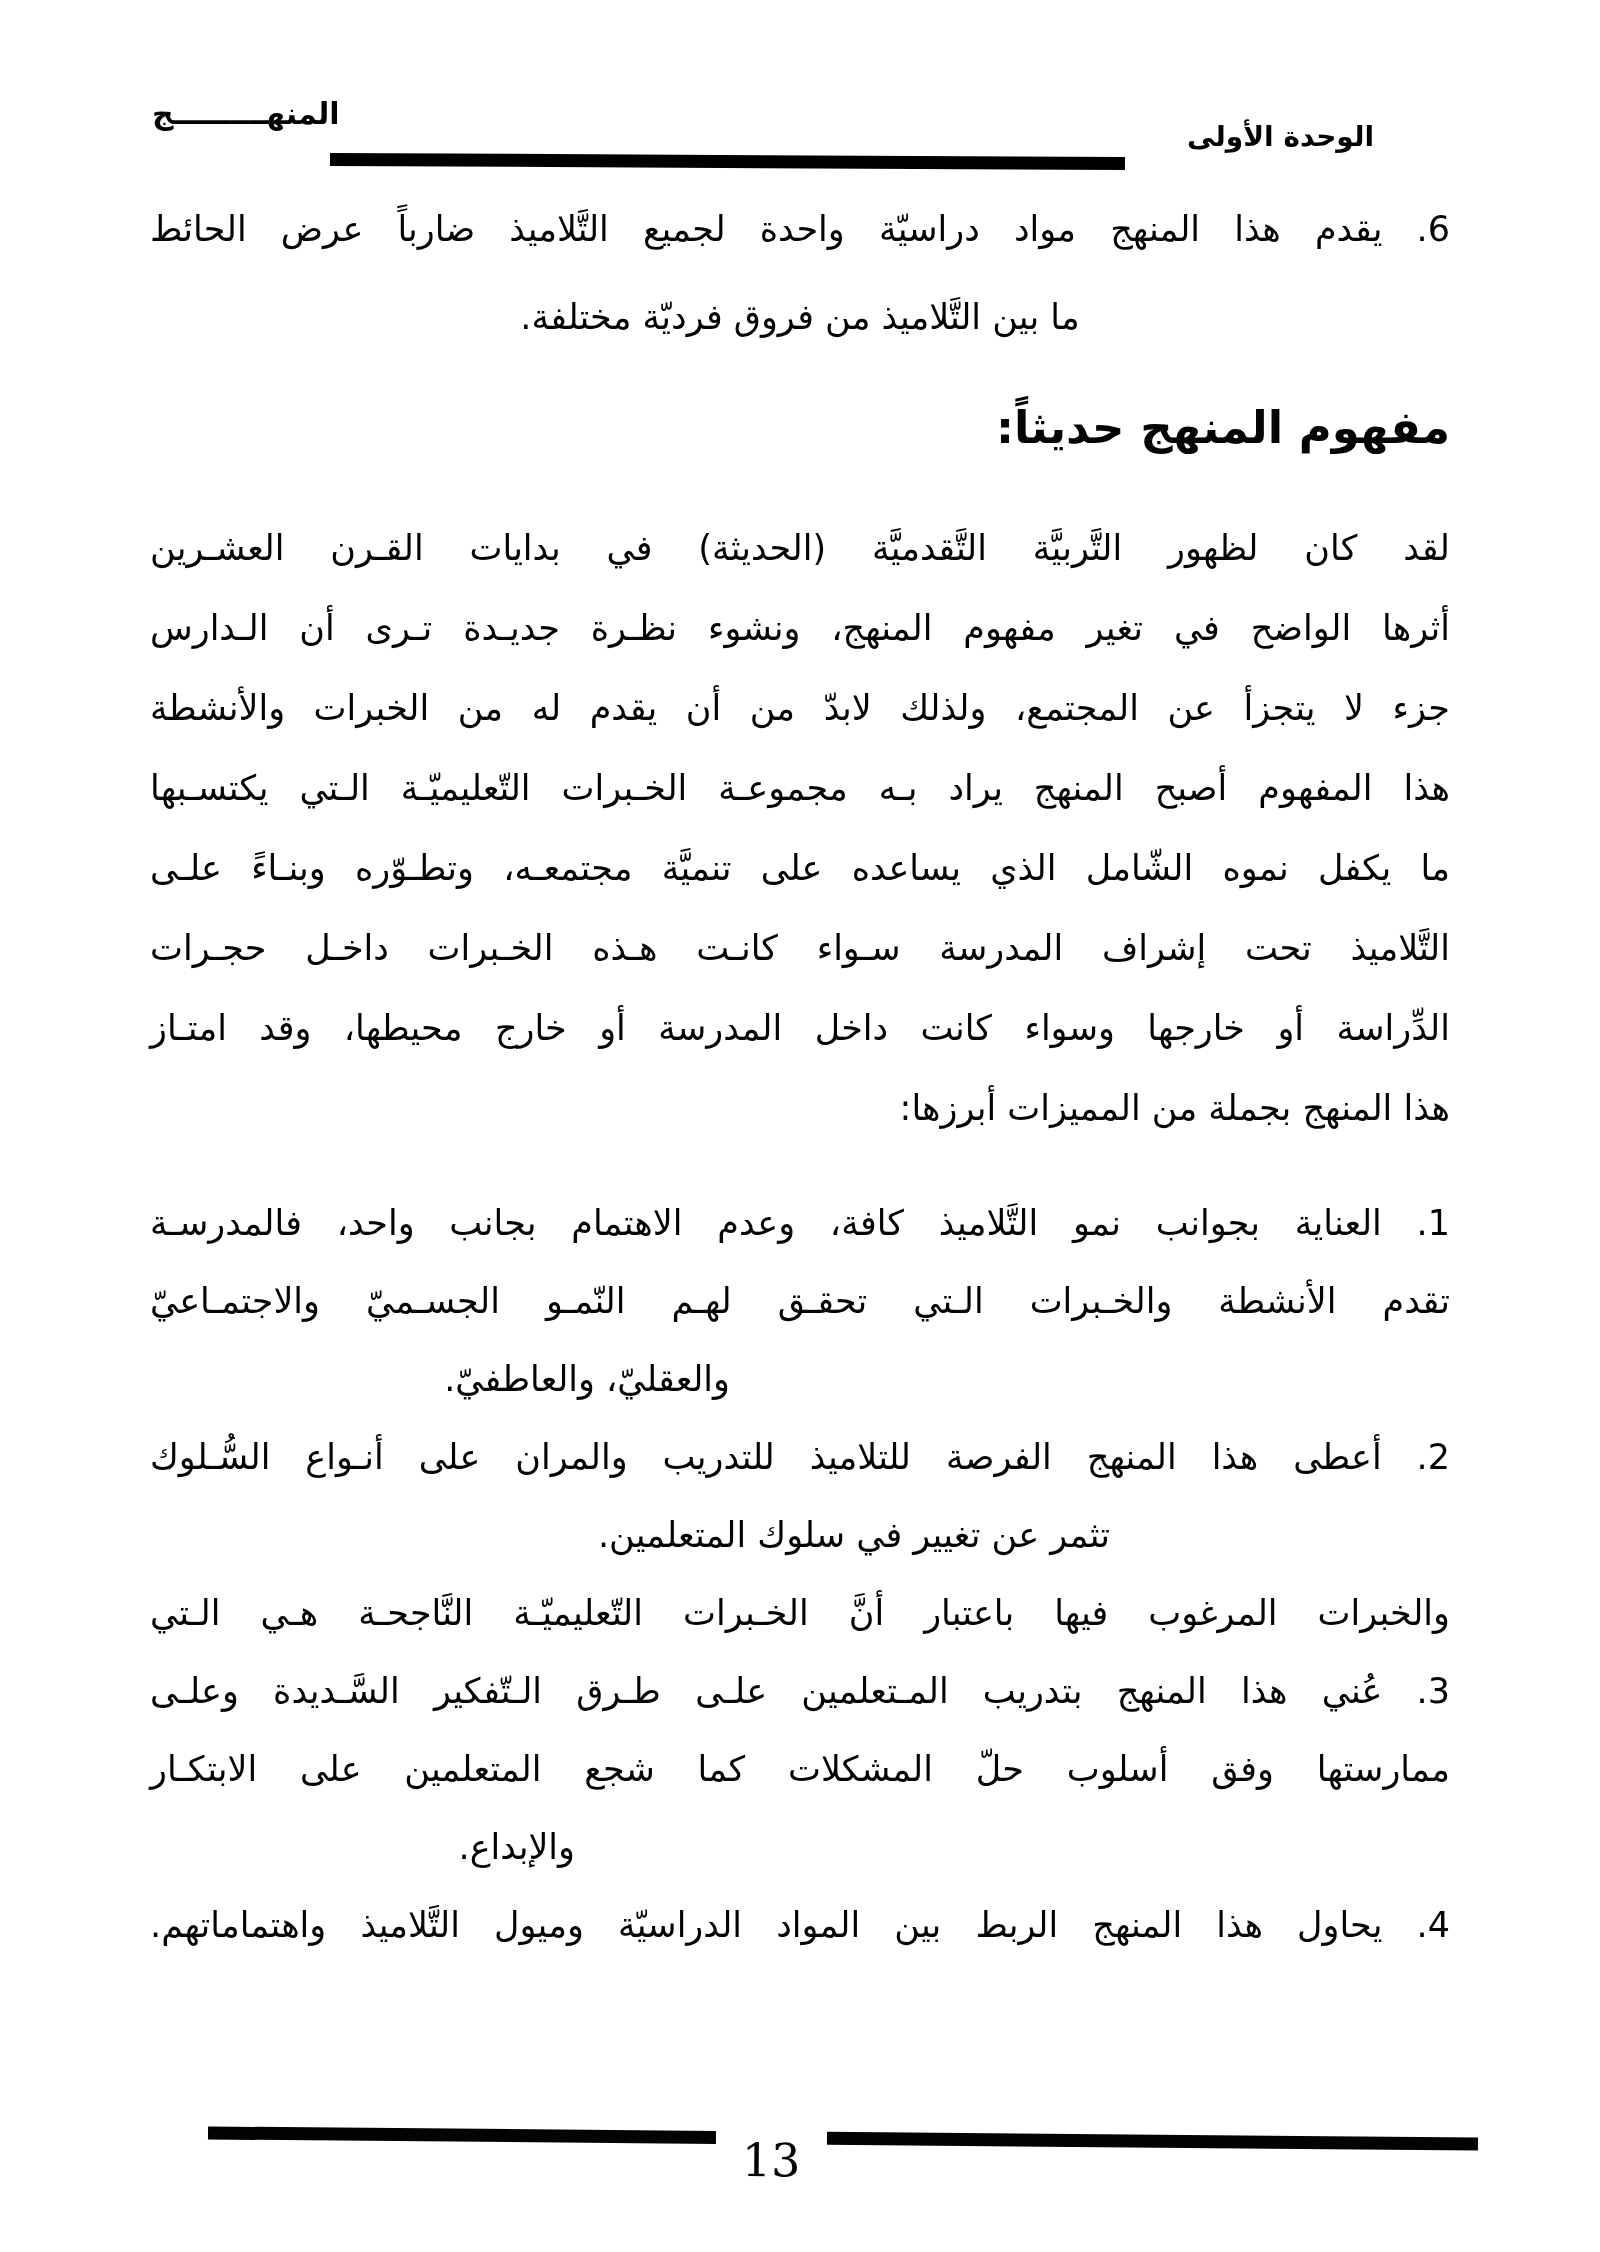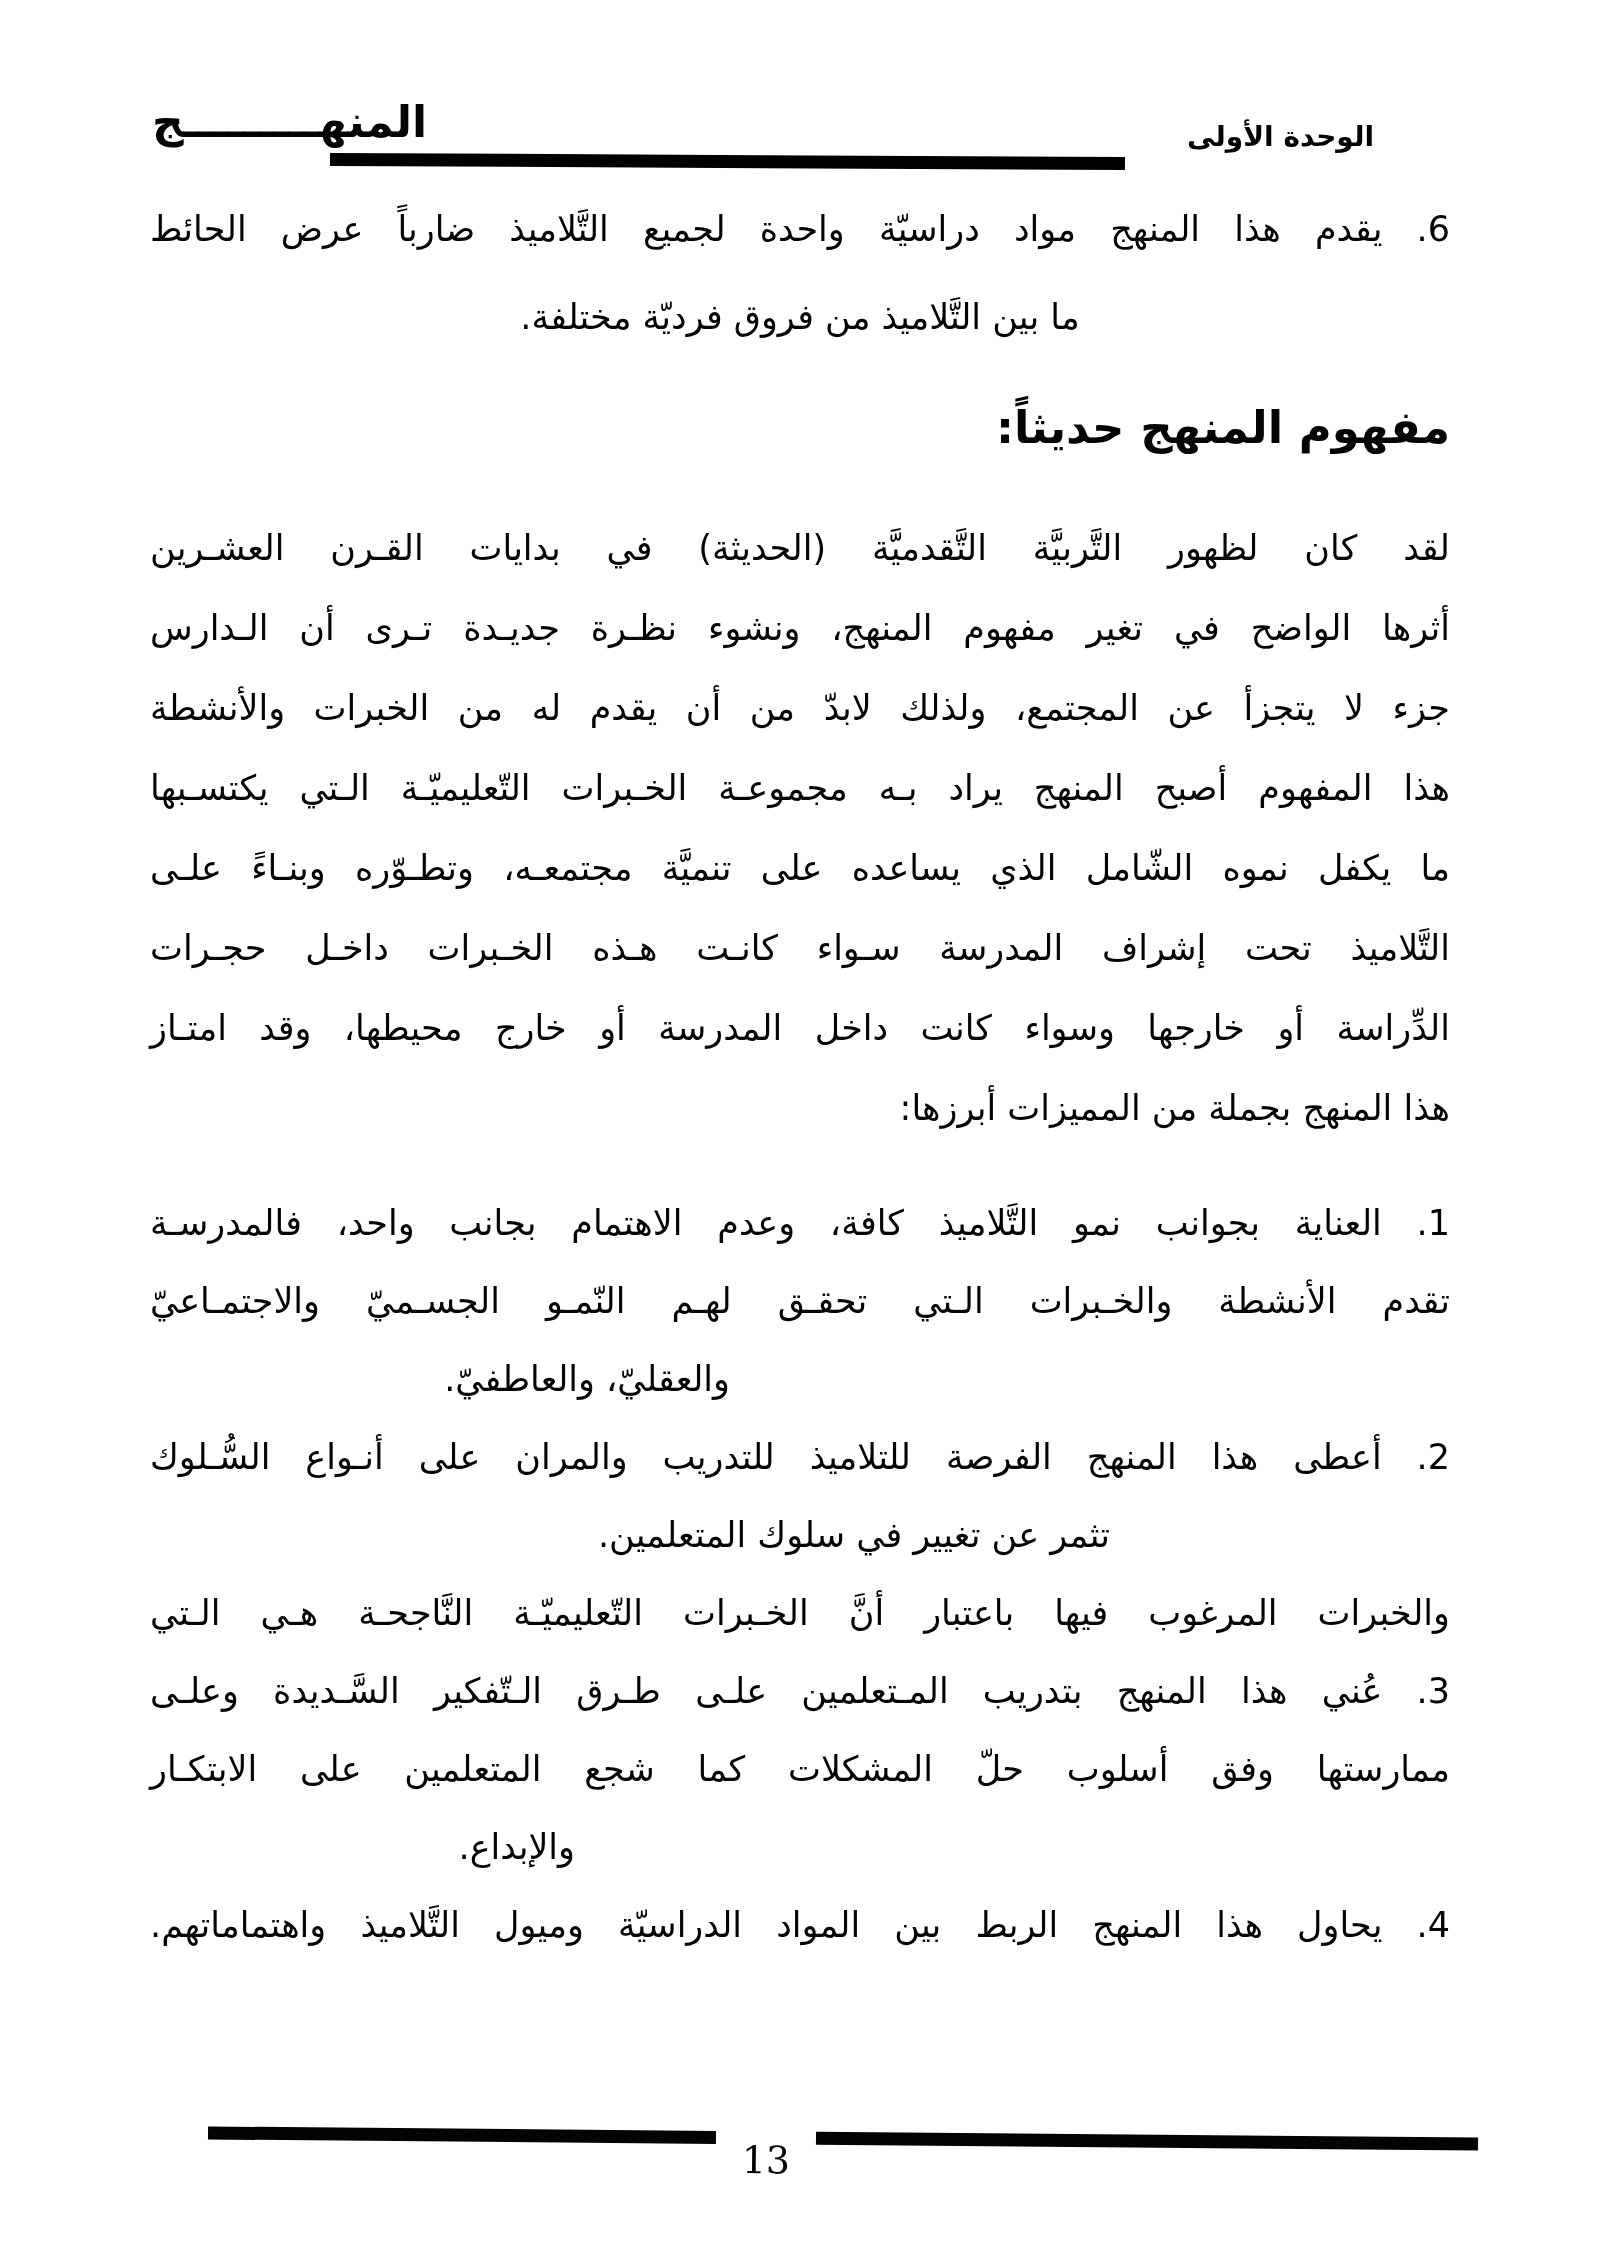--- a/index.html
+++ b/index.html
@@ -16,21 +16,21 @@
     color: #040404;
     font-family: "DejaVu Sans", sans-serif;
     direction: rtl;
     overflow: hidden;
   }
   
   .h-left {
     position: absolute;
     left: 152px;
     top: 96px;
-    font-size: 44px;
+    font-size: 30px;
     font-weight: bold;
     white-space: nowrap;
   }
   .h-right {
     position: absolute;
     right: 226px;
     top: 84px;
     font-size: 28px;
     font-weight: bold;
     white-space: nowrap;
@@ -97,21 +97,21 @@
     transform: rotate(0.5deg);
   }
   .f-rule {
     height: 13px;
     background: #030303;
   }
   .f-rule-left  { width: 508px; }
   .f-rule-right { flex: 1; }
   .f-num {
     font-family: "DejaVu Serif", serif;
-    font-size: 38px;
+    font-size: 46px;
     line-height: 1;
     color: #030303;
     margin-top: 45px;
   }
 </style>
 </head>
 <body>
 
 <div class="page">
 

